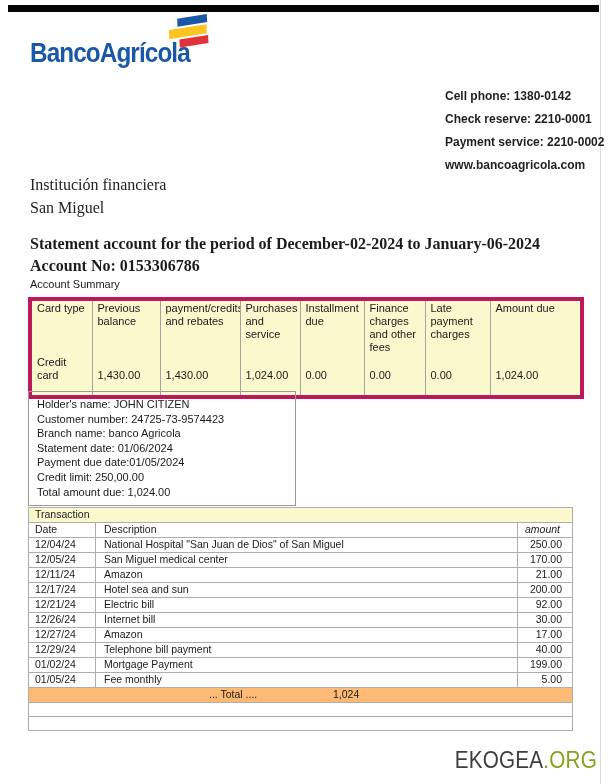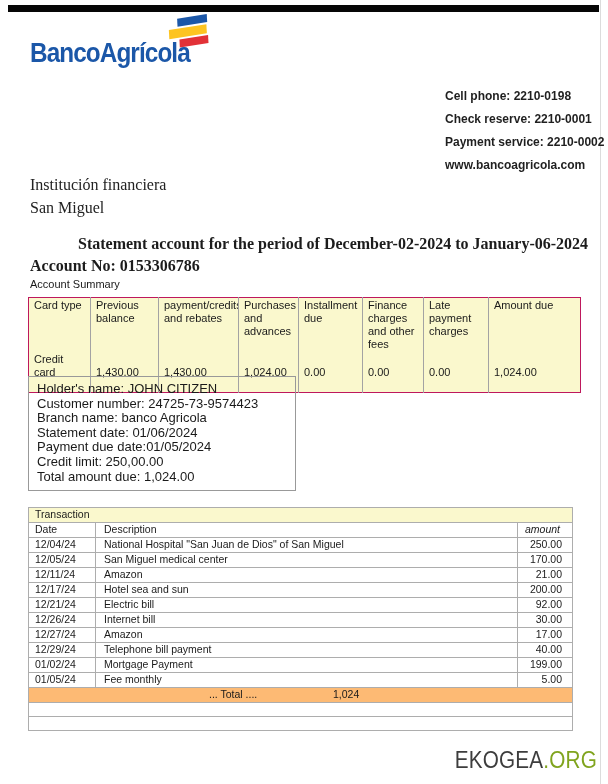--- a/index.html
+++ b/index.html
@@ -23,28 +23,28 @@
   .contact{position:absolute;left:445px;top:85px;font-size:12px;font-weight:600;color:#1f1f1f;}
   .contact div{height:23px;line-height:23px;white-space:nowrap;}
 
   
   .serif-line{position:absolute;left:30px;font-family:"Liberation Serif",serif;font-size:16px;color:#222;}
   .serif-bold{font-weight:700;color:#1c1c1c;}
   .sans-line{position:absolute;left:30px;font-size:11px;color:#1a1a1a;}
 
   
   .summary{position:absolute;left:28px;top:297px;border-collapse:collapse;table-layout:fixed;width:552px;
-           background:#faf8cd;font-size:11px;color:#1a1a1a;border:1px solid #be185d;}
+           background:#faf8cd;font-size:11px;color:#1a1a1a;border:4px solid #be185d;}
   .summary td{border-left:1px solid #a3a3a3;padding:1px 4px 1px 5px;line-height:13px;vertical-align:top;overflow:hidden;}
   .summary td:first-child{border-left:none;}
   .summary tr.srow td{vertical-align:bottom;padding-bottom:13px;height:15px;}
 
   
-  .holder{position:absolute;left:28px;top:376px;width:250px;border:1px solid #999;
-          padding:5px 8px 6px 8px;font-size:13px;color:#1a1a1a;}
+  .holder{position:absolute;left:28px;top:391px;width:250px;border:1px solid #999;
+          padding:5px 8px 6px 8px;font-size:11px;color:#1a1a1a;}
   .holder div{line-height:14.6px;white-space:nowrap;}
 
   
   .trans{position:absolute;left:28px;top:507px;border-collapse:collapse;table-layout:fixed;width:544px;
          font-size:10.5px;color:#1a1a1a;border:1px solid #a3a3a3;}
   .trans td{border:1px solid #adadad;height:13px;line-height:13px;padding:0 4px 1px 6px;white-space:nowrap;overflow:hidden;}
   .trans td.desc{padding-left:8px;}
   .trans td.amt{text-align:right;padding-right:10px;}
   .trans td.amt-h{padding-left:7px;font-style:italic;}
   .trans tr.title-row td{background:#faf8cd;height:13px;}
@@ -70,49 +70,49 @@
   <div class="logo">
     <div class="flag">
       <span class="s1"></span>
       <span class="s2"></span>
       <span class="s3"></span>
     </div>
     <div class="logo-text">BancoAgrícola</div>
   </div>
 
   <div class="contact">
-    <div>Cell phone: 2210-0198</div>
+    <div>Cell phone: 1380-0142</div>
     <div>Check reserve: 2210-0001</div>
     <div>Payment service: 2210-0002</div>
     <div>www.bancoagricola.com</div>
   </div>
 
   <div class="serif-line" style="top:176px;">Institución financiera</div>
   <div class="serif-line" style="top:199px;">San Miguel</div>
-  <div class="serif-line serif-bold" style="top:235px;margin-left:48px;">Statement account for the period of December-02-2024 to January-06-2024</div>
+  <div class="serif-line serif-bold" style="top:235px;">Statement account for the period of December-02-2024 to January-06-2024</div>
   <div class="serif-line serif-bold" style="top:257px;">Account No: 0153306786</div>
   <div class="sans-line" style="top:278px;">Account Summary</div>
 
   <table class="summary">
     <colgroup>
       <col style="width:62px">
         <col style="width:68px">
         <col style="width:80px">
         <col style="width:60px">
       <col style="width:64px">
         <col style="width:61px">
         <col style="width:65px">
         <col style="width:92px">
     </colgroup>
     <tbody>
         <tr>
       <td style="height:42px">Card type</td>
       <td>Previous balance</td>
       <td>payment/credits and rebates</td>
-      <td>Purchases and advances</td>
+      <td>Purchases and service</td>
       <td>Installment due</td>
       <td>Finance charges and other fees</td>
       <td>Late payment charges</td>
       <td>Amount due</td>
     </tr>
     <tr class="srow">
       <td>Credit card</td>
       <td>1,430.00</td>
       <td>1,430.00</td>
       <td>1,024.00</td>

